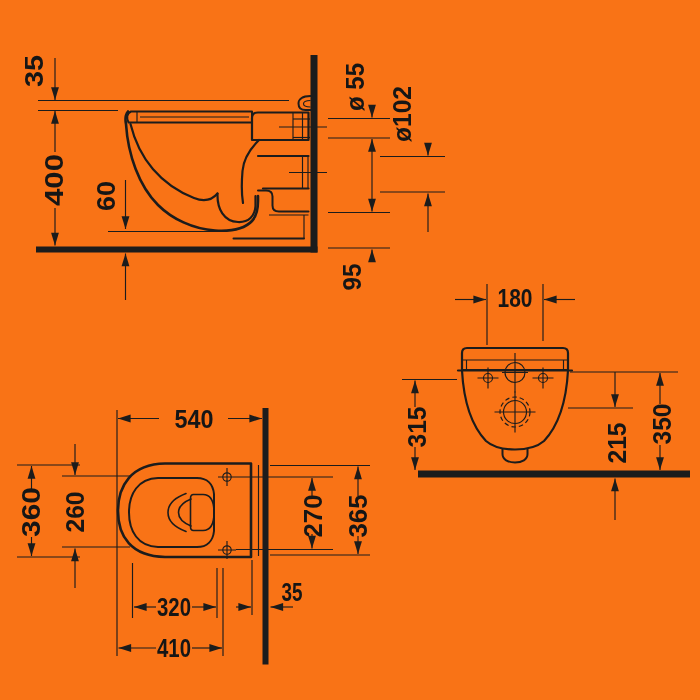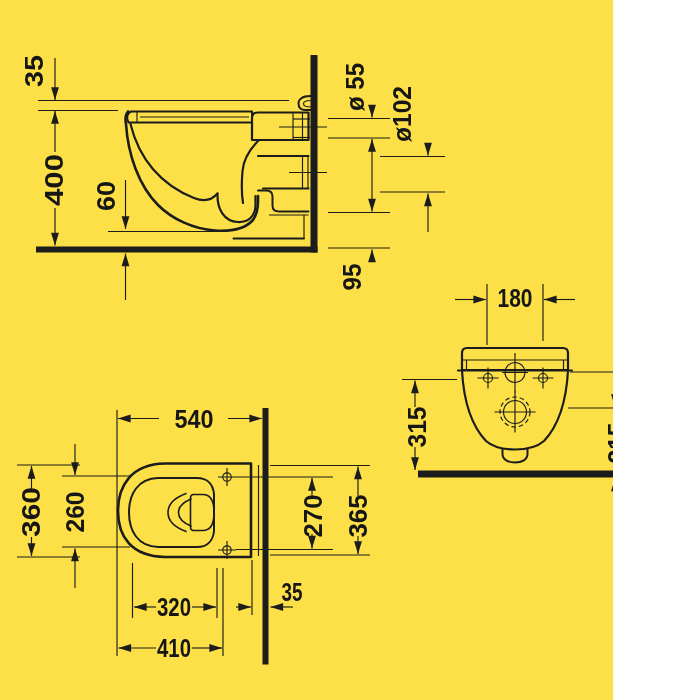--- a/index.html
+++ b/index.html
@@ -1,16 +1,16 @@
 <!DOCTYPE html>
 <html><head>
 <meta charset="utf-8">
 <style>
   html,body{margin:0;padding:0;background:#fff;}
-  #stage{position:relative;width:613px;height:700px;background:#fde047;overflow:hidden;}
+  #stage{position:relative;width:700px;height:700px;background:#f97316;overflow:hidden;}
   svg{position:absolute;left:0;top:0;}
   .bar{fill:#1c1c1c;stroke:none;}
   .o26{fill:none;stroke:#1c1c1c;stroke-width:2.6;stroke-linecap:round;stroke-linejoin:round;}
   .o22{fill:none;stroke:#1c1c1c;stroke-width:2.2;stroke-linecap:round;stroke-linejoin:round;}
   .o20{fill:none;stroke:#1c1c1c;stroke-width:2.0;stroke-linecap:round;stroke-linejoin:round;}
   .o16{fill:none;stroke:#1c1c1c;stroke-width:1.6;stroke-linecap:round;stroke-linejoin:round;}
   .thin{fill:none;stroke:#1c1c1c;stroke-width:1.15;stroke-linecap:butt;}
   .dim{fill:none;stroke:#1c1c1c;stroke-width:1.15;stroke-linecap:butt;}
   .dash{fill:none;stroke:#1c1c1c;stroke-width:1.2;stroke-dasharray:4.5 3;}
   text{font-family:"Liberation Sans",sans-serif;font-weight:bold;font-size:26px;fill:#161616;}

